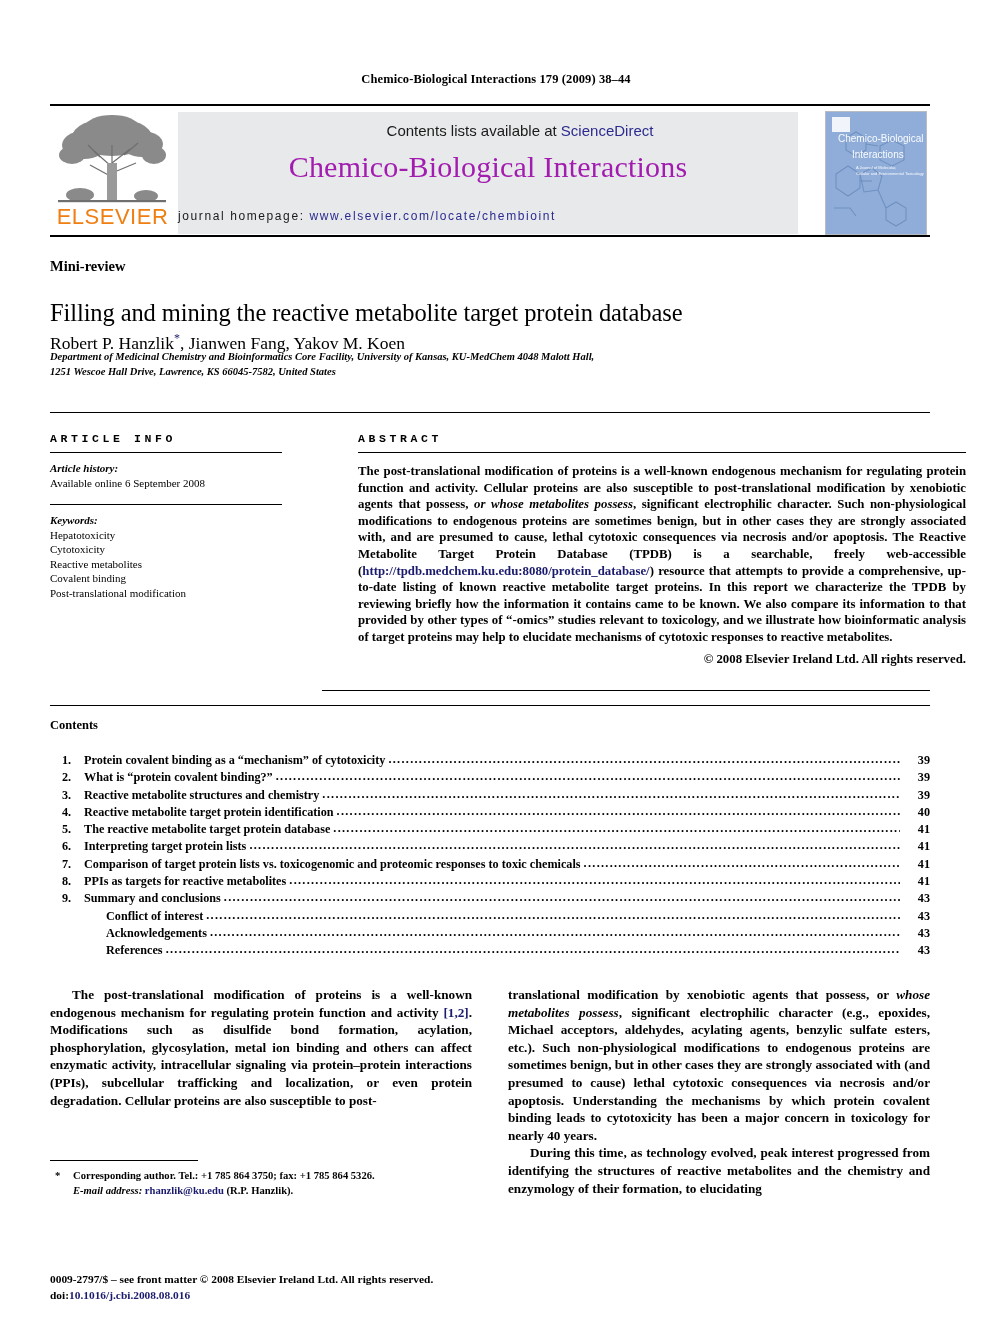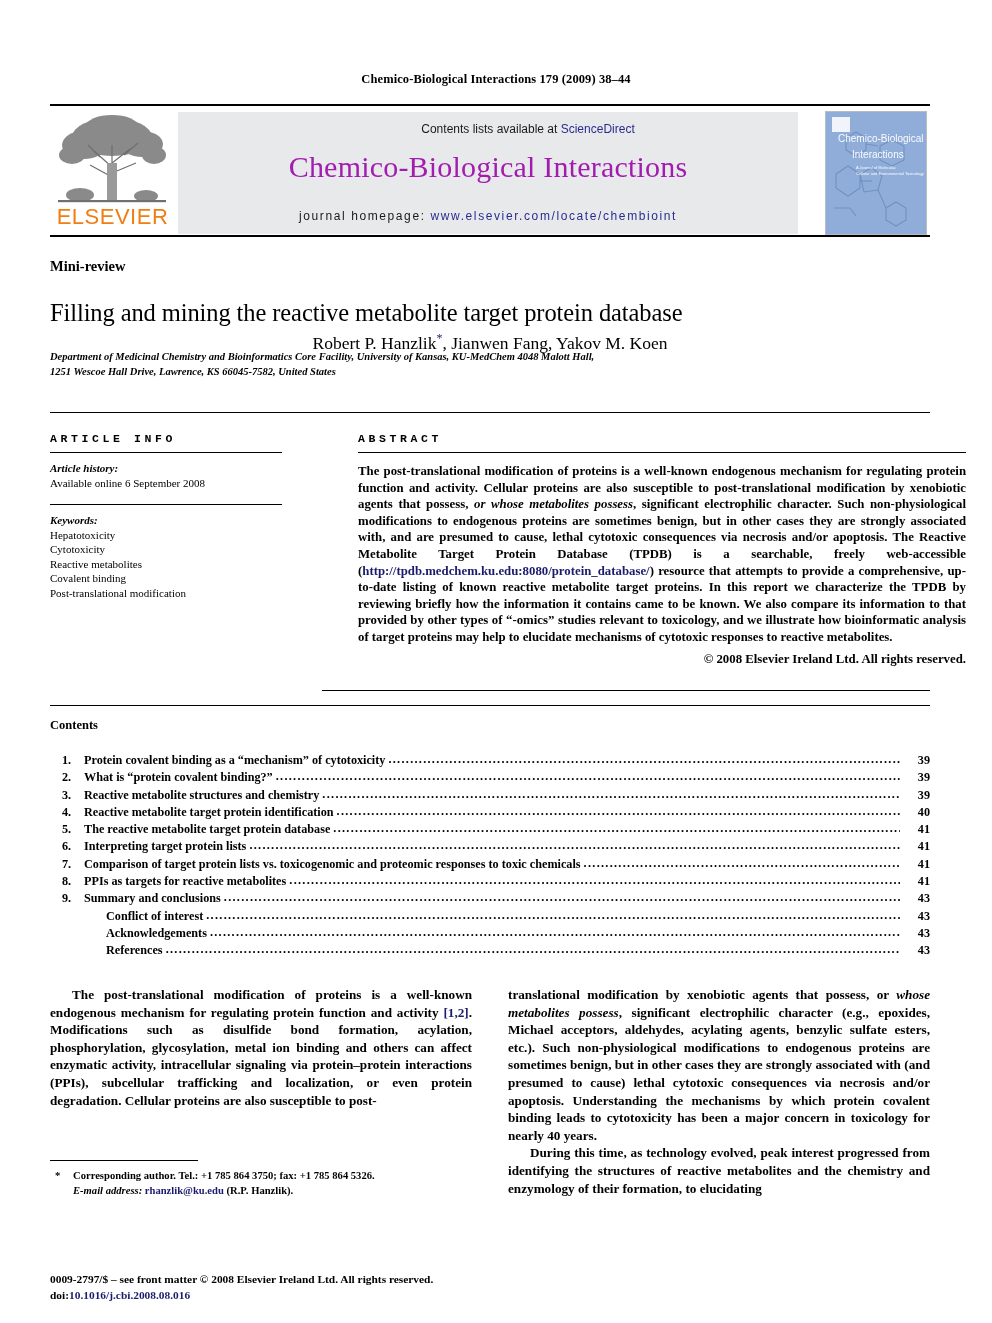--- a/index.html
+++ b/index.html
@@ -66,45 +66,44 @@
     letter-spacing: 0.5px;
   }
   .journal-band {
     position: absolute;
     left: 128px; top: 4px;
     width: 620px; height: 122px;
     background: #e8e9eb;
   }
   .contents-line {
     position: absolute;
-    left: 8px; top: 10px;
+    left: 0; top: 10px;
     width: 684px;
     text-align: center;
     font-family: "Liberation Sans", sans-serif;
-    font-size: 12px;
+    font-size: 15px;
     color: #1a1a1a;
   }
   .contents-line .sd {
     color: #2b2b8f;
   }
   .journal-title {
     position: absolute;
     left: 0; top: 38px;
     width: 620px;
     text-align: center;
     font-family: "Liberation Serif", serif;
     font-size: 30px;
     color: #a21caf;
     letter-spacing: 0.2px;
   }
   .homepage-line {
     position: absolute;
     left: 0; top: 97px;
     width: 620px;
-    text-align: center;
     font-family: "Liberation Sans", sans-serif;
     font-size: 12px;
     letter-spacing: 1.6px;
     color: #2b2b8f;
   }
   .homepage-line .hp-label { color: #1a1a1a; }
   .cover-thumb {
     position: absolute;
     left: 775px; top: 3px;
     width: 102px; height: 124px;
@@ -127,21 +126,20 @@
     width: 880px;
     font-size: 24.5px;
     font-weight: normal;
     letter-spacing: -0.1px;
   }
   .authors {
     position: absolute;
     left: 50px; top: 331px;
     width: 880px;
     font-size: 17.5px;
-    text-align: center;
   }
   .authors .star {
     color: #1b1b6e;
     font-size: 12px;
     vertical-align: super;
   }
   .affiliation {
     position: absolute;
     left: 50px; top: 350px;
     width: 760px;

